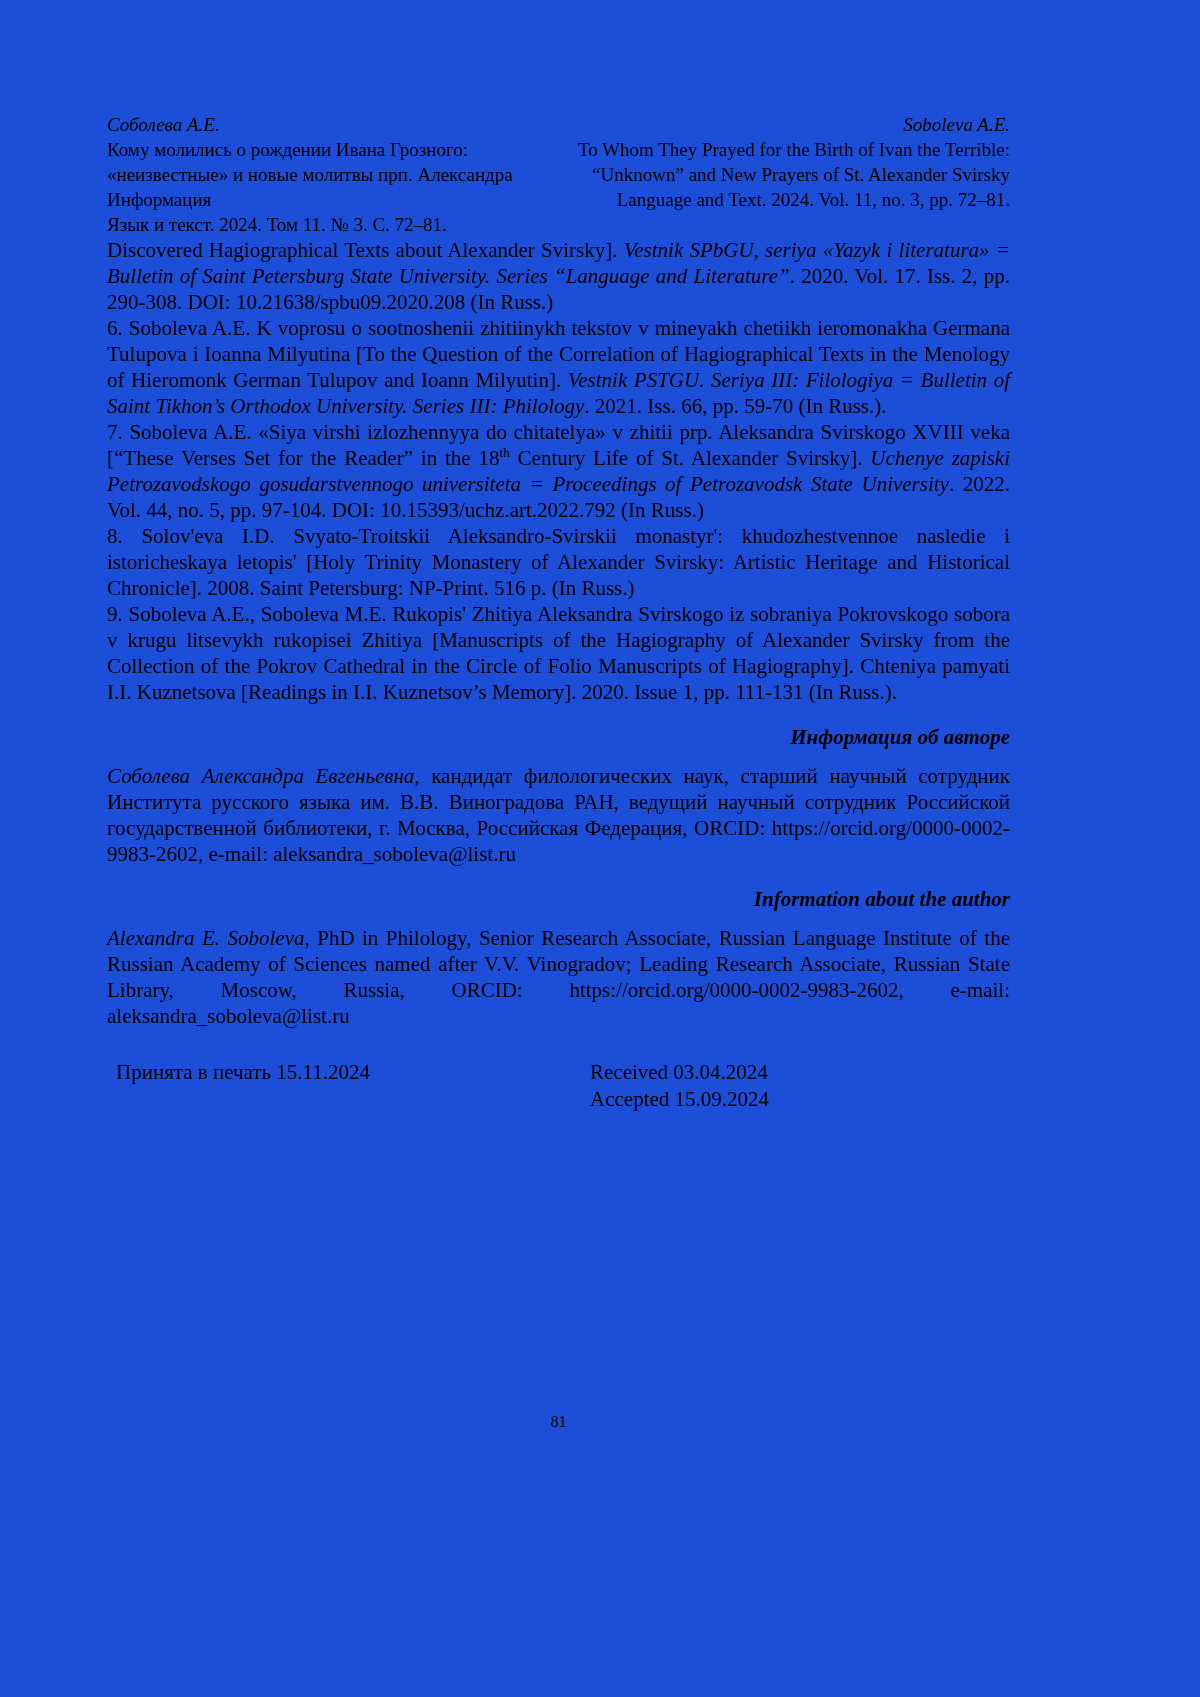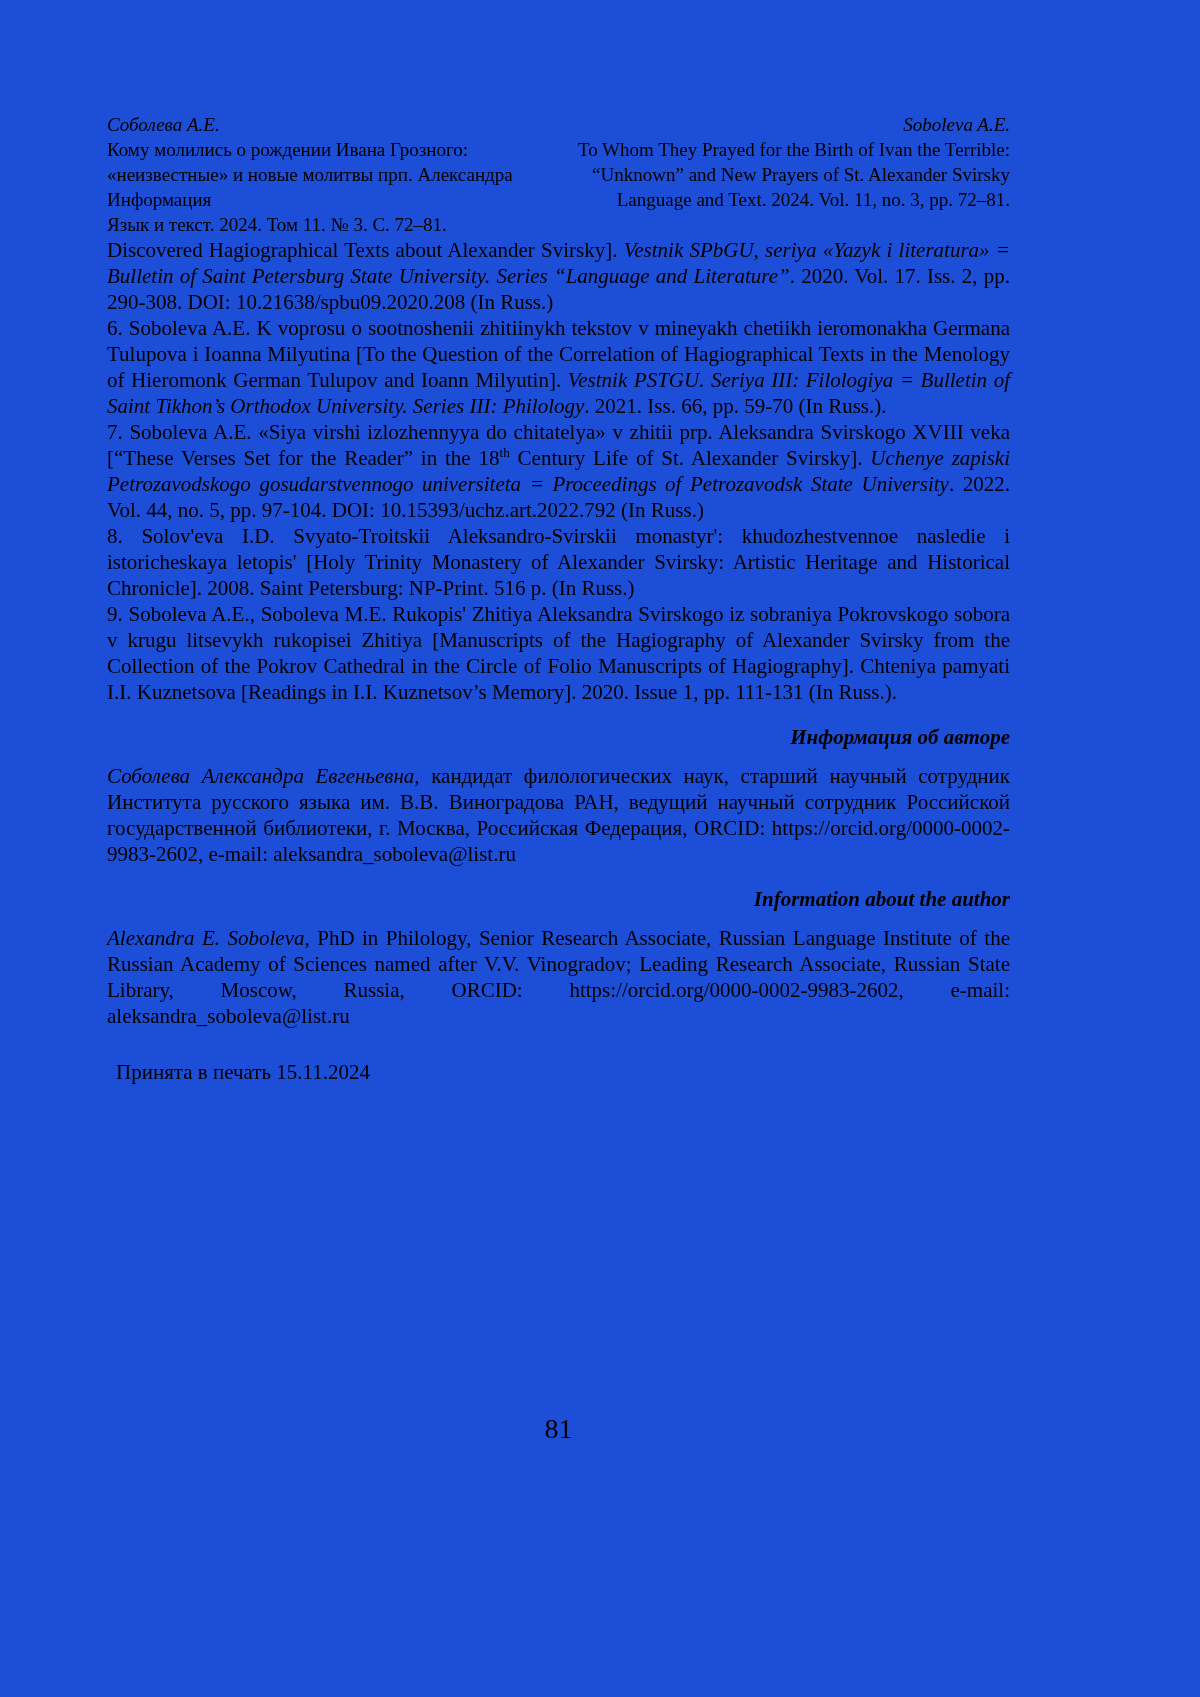--- a/index.html
+++ b/index.html
@@ -81,21 +81,21 @@
   .dates-right {
     flex: 1;
   }
   
   .page-number {
     position: absolute;
     left: 107px;
     width: 903px;
     top: 1413px;
     text-align: center;
-    font-size: 28px;
+    font-size: 16px;
   }
 </style>
 </head>
 <body>
 
 <div class="page">
   <div class="content">
 
     <div class="header">
       <div class="header-left">
@@ -120,19 +120,23 @@
       <h3 class="sec-heading">Информация об авторе</h3>
       <p class="info-para"><span class="it">Соболева Александра Евгеньевна,</span><span> кандидат филологических наук, старший научный сотрудник Института русского языка им. В.В. Виноградова РАН, ведущий научный сотрудник Российской государственной библиотеки, г. Москва, Российская Федерация, ORCID: https://orcid.org/0000-0002-9983-2602, e-mail: aleksandra_soboleva@list.ru</span></p>
 
       <h3 class="sec-heading">Information about the author</h3>
       <p class="info-para"><span class="it">Alexandra E. Soboleva,</span><span> PhD in Philology, Senior Research Associate, Russian Language Institute of the Russian Academy of Sciences named after V.V. Vinogradov; Leading Research Associate, Russian State Library, Moscow, Russia, ORCID: https://orcid.org/0000-0002-9983-2602, e-mail: aleksandra_soboleva@list.ru</span></p>
 
       <div class="dates">
         <div class="dates-left">
           <div>Принята в печать 15.11.2024</div>
         </div>
+        <div class="dates-right">
+          <div>Received 03.04.2024</div>
+          <div>Accepted 15.09.2024</div>
+        </div>
       </div>
     </div>
 
   </div>
 
   <div class="page-number">81</div>
 </div>
 
 </body></html>

